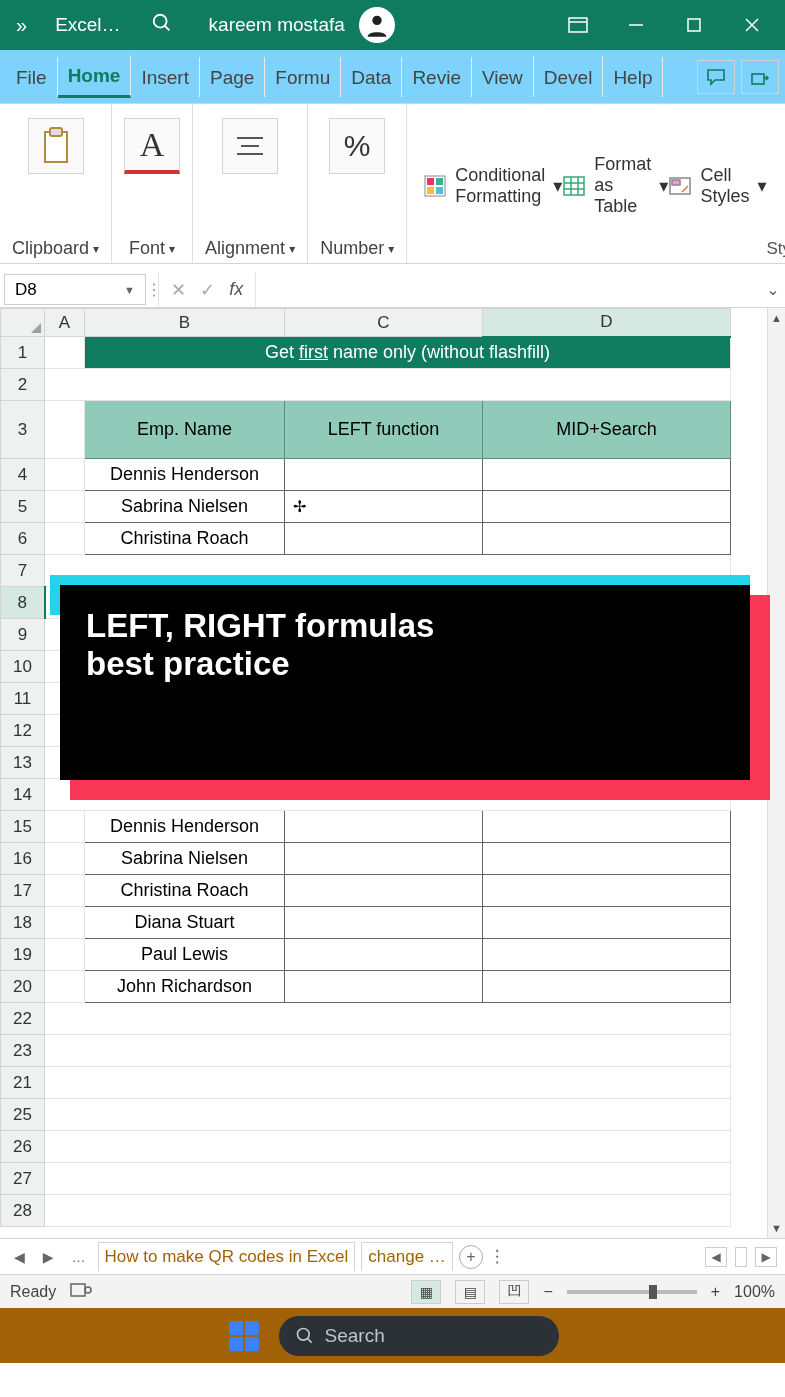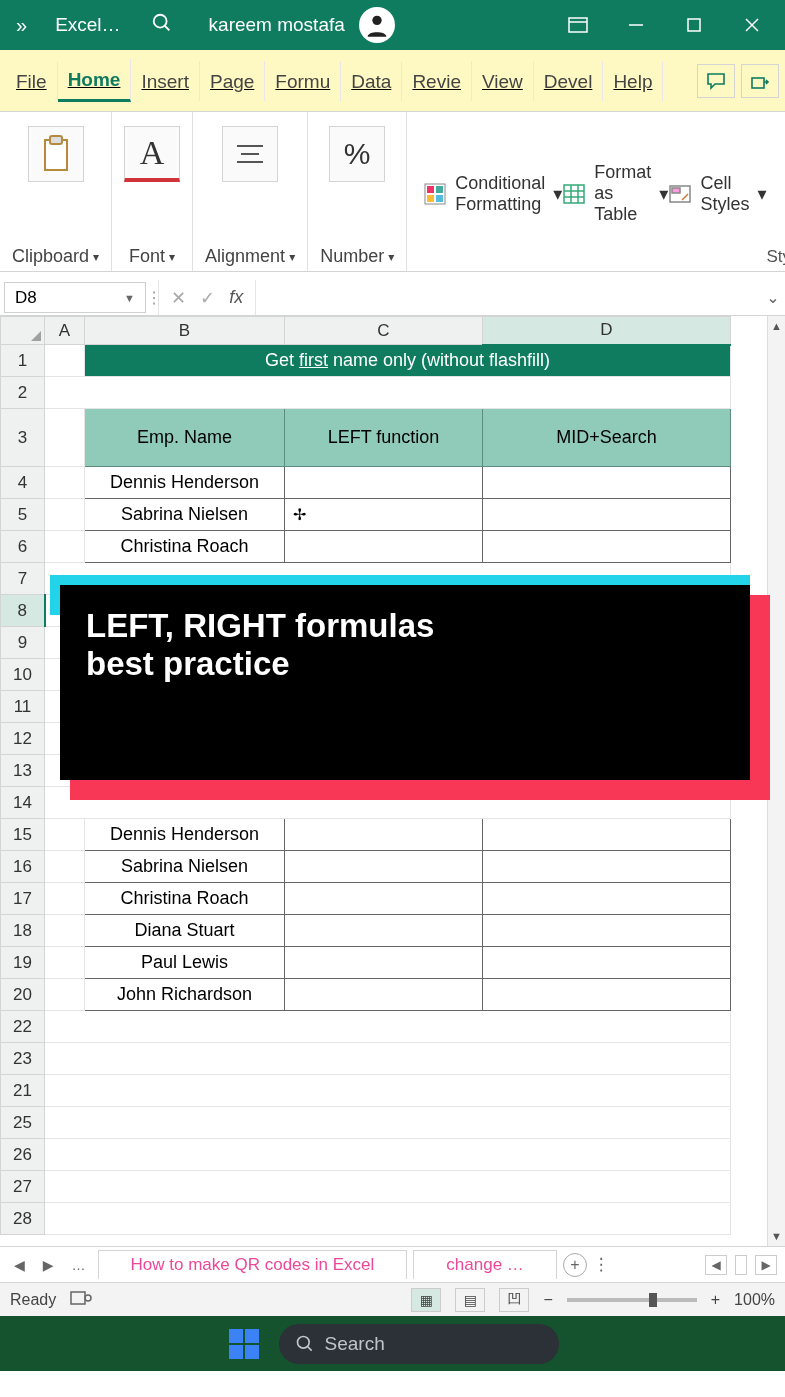--- a/index.html
+++ b/index.html
@@ -10,21 +10,21 @@
 .tb-more { font-size: 20px; padding: 0 8px; }
 .tb-appname { font-size: 19px; padding: 0 12px; }
 .tb-search { font-size: 20px; padding: 0 10px; }
 .tb-user { font-size: 19px; margin-left: 18px; }
 .tb-avatar { width: 36px; height: 36px; border-radius: 50%; background: #fff; display: flex; align-items: center; justify-content: center; margin-left: 6px; }
 .tb-avatar svg { width: 28px; height: 28px; }
 .tb-spacer { flex: 1; }
 .tb-winbtn { width: 50px; height: 50px; display: flex; align-items: center; justify-content: center; font-size: 18px; }
 
 
-.tabrow { height: 62px; background: #fef9c3; display: flex; align-items: center; border-bottom: 1px solid #d4d4d4; padding: 0 6px; text-decoration: underline; }
+.tabrow { height: 54px; background: #7dd3fc; display: flex; align-items: center; border-bottom: 1px solid #d4d4d4; padding: 0 6px; }
 .tab { padding: 10px 10px 8px; font-size: 19px; color: #444; cursor: pointer; border-right: 1px solid #e8e8e8; }
 .tab.active { color: #0f7b5f; font-weight: 600; border-bottom: 3px solid #0f7b5f; }
 .tab-file { color: #444; }
 .tabrow-spacer { flex: 1; }
 .tab-iconbtn { width: 38px; height: 34px; border: 1px solid #d4d4d4; display: flex; align-items: center; justify-content: center; margin-left: 6px; color: #0f7b5f; font-size: 18px; }
 
 
 .ribbon { height: 160px; background: #fff; display: flex; border-bottom: 1px solid #d4d4d4; }
 .rgroup { border-right: 1px solid #e0e0e0; padding: 8px 12px 4px; display: flex; flex-direction: column; align-items: center; justify-content: space-between; }
 .rgroup-icon { width: 56px; height: 56px; border: 1px solid #d4d4d4; background: #fafafa; display: flex; align-items: center; justify-content: center; font-size: 28px; margin-top: 6px; }
@@ -75,35 +75,35 @@
 .overlay-black .line { font-size: 33px; font-weight: 800; line-height: 1.15; }
 
 
 .vscroll { position:absolute; right:0; top:0; width:18px; height:100%; background:#f3f3f3; border-left:1px solid #ddd;}
 .vscroll .up { position:absolute; top:4px; left:3px; font-size:11px; color:#555;}
 .vscroll .dn { position:absolute; bottom:4px; left:3px; font-size:11px; color:#555;}
 
 
 .sheetrow { height: 36px; background: #fff; border-top: 1px solid #d4d4d4; display: flex; align-items: center; font-size: 17px; color: #666; padding: 0 8px; gap: 6px; }
 .sheetnav { padding: 0 6px; font-size: 14px; }
-.sheettab { padding: 4px 32px; border: 1px solid #d4d4d4; border-bottom: none; background: #fff; color: #ec4899; }
+.sheettab { padding: 4px 6px; border: 1px solid #d4d4d4; border-bottom: none; background: #fff; color: #a16207; }
 .sheet-add { width: 24px; height: 24px; border: 1px solid #aaa; border-radius: 50%; display:flex; align-items:center; justify-content:center; font-size:16px;}
 .sheetrow .sp { flex:1;}
 .hnav { width:22px; height:20px; border:1px solid #ccc; display:flex;align-items:center;justify-content:center; font-size:12px; margin-left:2px;}
 
 
 .statusbar { height: 34px; background: #f3f3f3; border-top: 1px solid #d4d4d4; display: flex; align-items: center; padding: 0 10px; font-size: 16px; color: #444; gap: 14px; }
 .statusbar .sp { flex:1; }
 .viewbtn { width: 30px; height: 24px; border: 1px solid #ccc; display:flex; align-items:center; justify-content:center; font-size:14px;}
 .viewbtn.active { background:#d5e8e2;}
 .zoom-slider { width: 130px; height: 4px; background: #bbb; position: relative; }
 .zoom-slider .thumb { position:absolute; top:-5px; left: 82px; width: 8px; height: 14px; background:#555;}
 
 
-.taskbar { height: 55px; background: #14532d; display: flex; align-items: center; justify-content: center; gap: 18px; position: relative; }
+.taskbar { height: 55px; background: #a16207; display: flex; align-items: center; justify-content: center; gap: 18px; position: relative; }
 .win-start { width: 34px; height: 34px; }
 .tb-search-box { width: 280px; height: 40px; background: #2b3136; border-radius: 20px; display: flex; align-items: center; padding: 0 16px; gap: 10px; color: #c0c5c9; font-size: 19px; }
 </style>
 </head>
 <body>
 
 <div class="titlebar">
   <div class="tb-more">»</div>
   <div class="tb-appname">Excel…</div>
   <div class="tb-search">

